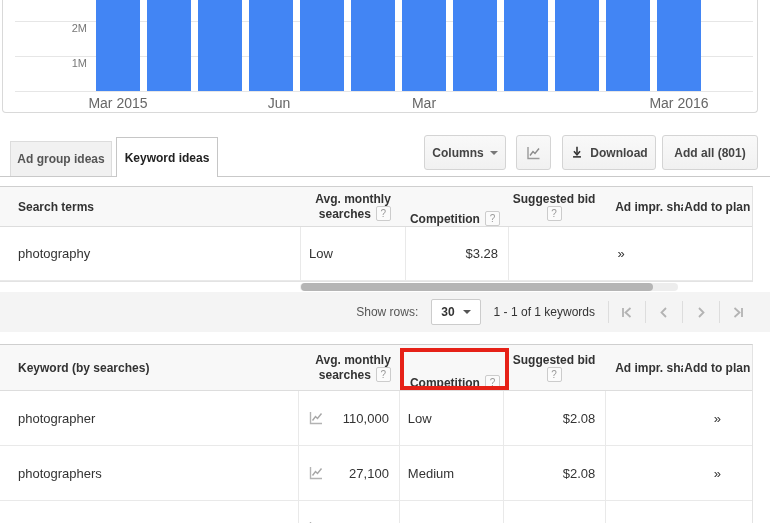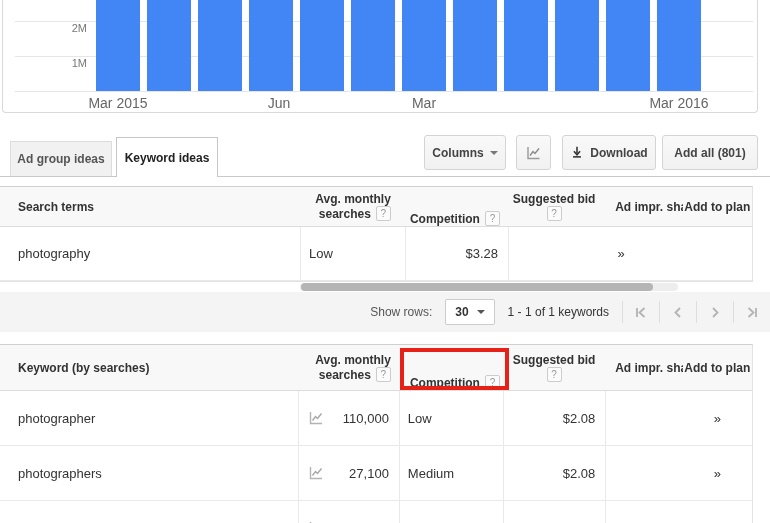--- a/index.html
+++ b/index.html
@@ -57,21 +57,21 @@
   .b-bid{justify-content:flex-end;padding-right:10px;}
   .b-plan{justify-content:center;color:#b0b0b0;font-size:16px;cursor:pointer;}
   .spark{width:18px;height:16px;cursor:pointer;}
 
   
   .hscroll-track{position:absolute;left:300px;top:283px;width:378px;height:8px;background:#ededed;border-radius:4px;}
   .hscroll-thumb{position:absolute;left:1px;top:0;width:352px;height:8px;background:#b5b5b5;border-radius:4px;cursor:pointer;}
 
   
   .pagbar{position:absolute;left:0;top:292px;width:770px;height:40px;background:#f4f4f4;
-          display:flex;align-items:center;justify-content:flex-end;gap:13px;box-sizing:border-box;}
+          display:flex;align-items:center;justify-content:flex-end;gap:13px;padding-right:14px;box-sizing:border-box;}
   .pag-label{font-size:12px;color:#555;}
   .pag-select{display:flex;align-items:center;gap:8px;background:#fff;border:1px solid #ccc;border-radius:2px;
               padding:5px 9px;font-size:12px;font-weight:bold;color:#333;cursor:pointer;}
   .pag-range{font-size:12px;color:#333;}
   .pagnav{display:flex;align-items:center;}
   .pagnav .sep{width:1px;height:22px;background:#ddd;}
   .pagbtn{width:36px;height:26px;display:flex;align-items:center;justify-content:center;cursor:pointer;}
 
   
   .redbox{position:absolute;left:400px;top:348px;width:109px;height:42px;box-sizing:border-box;

